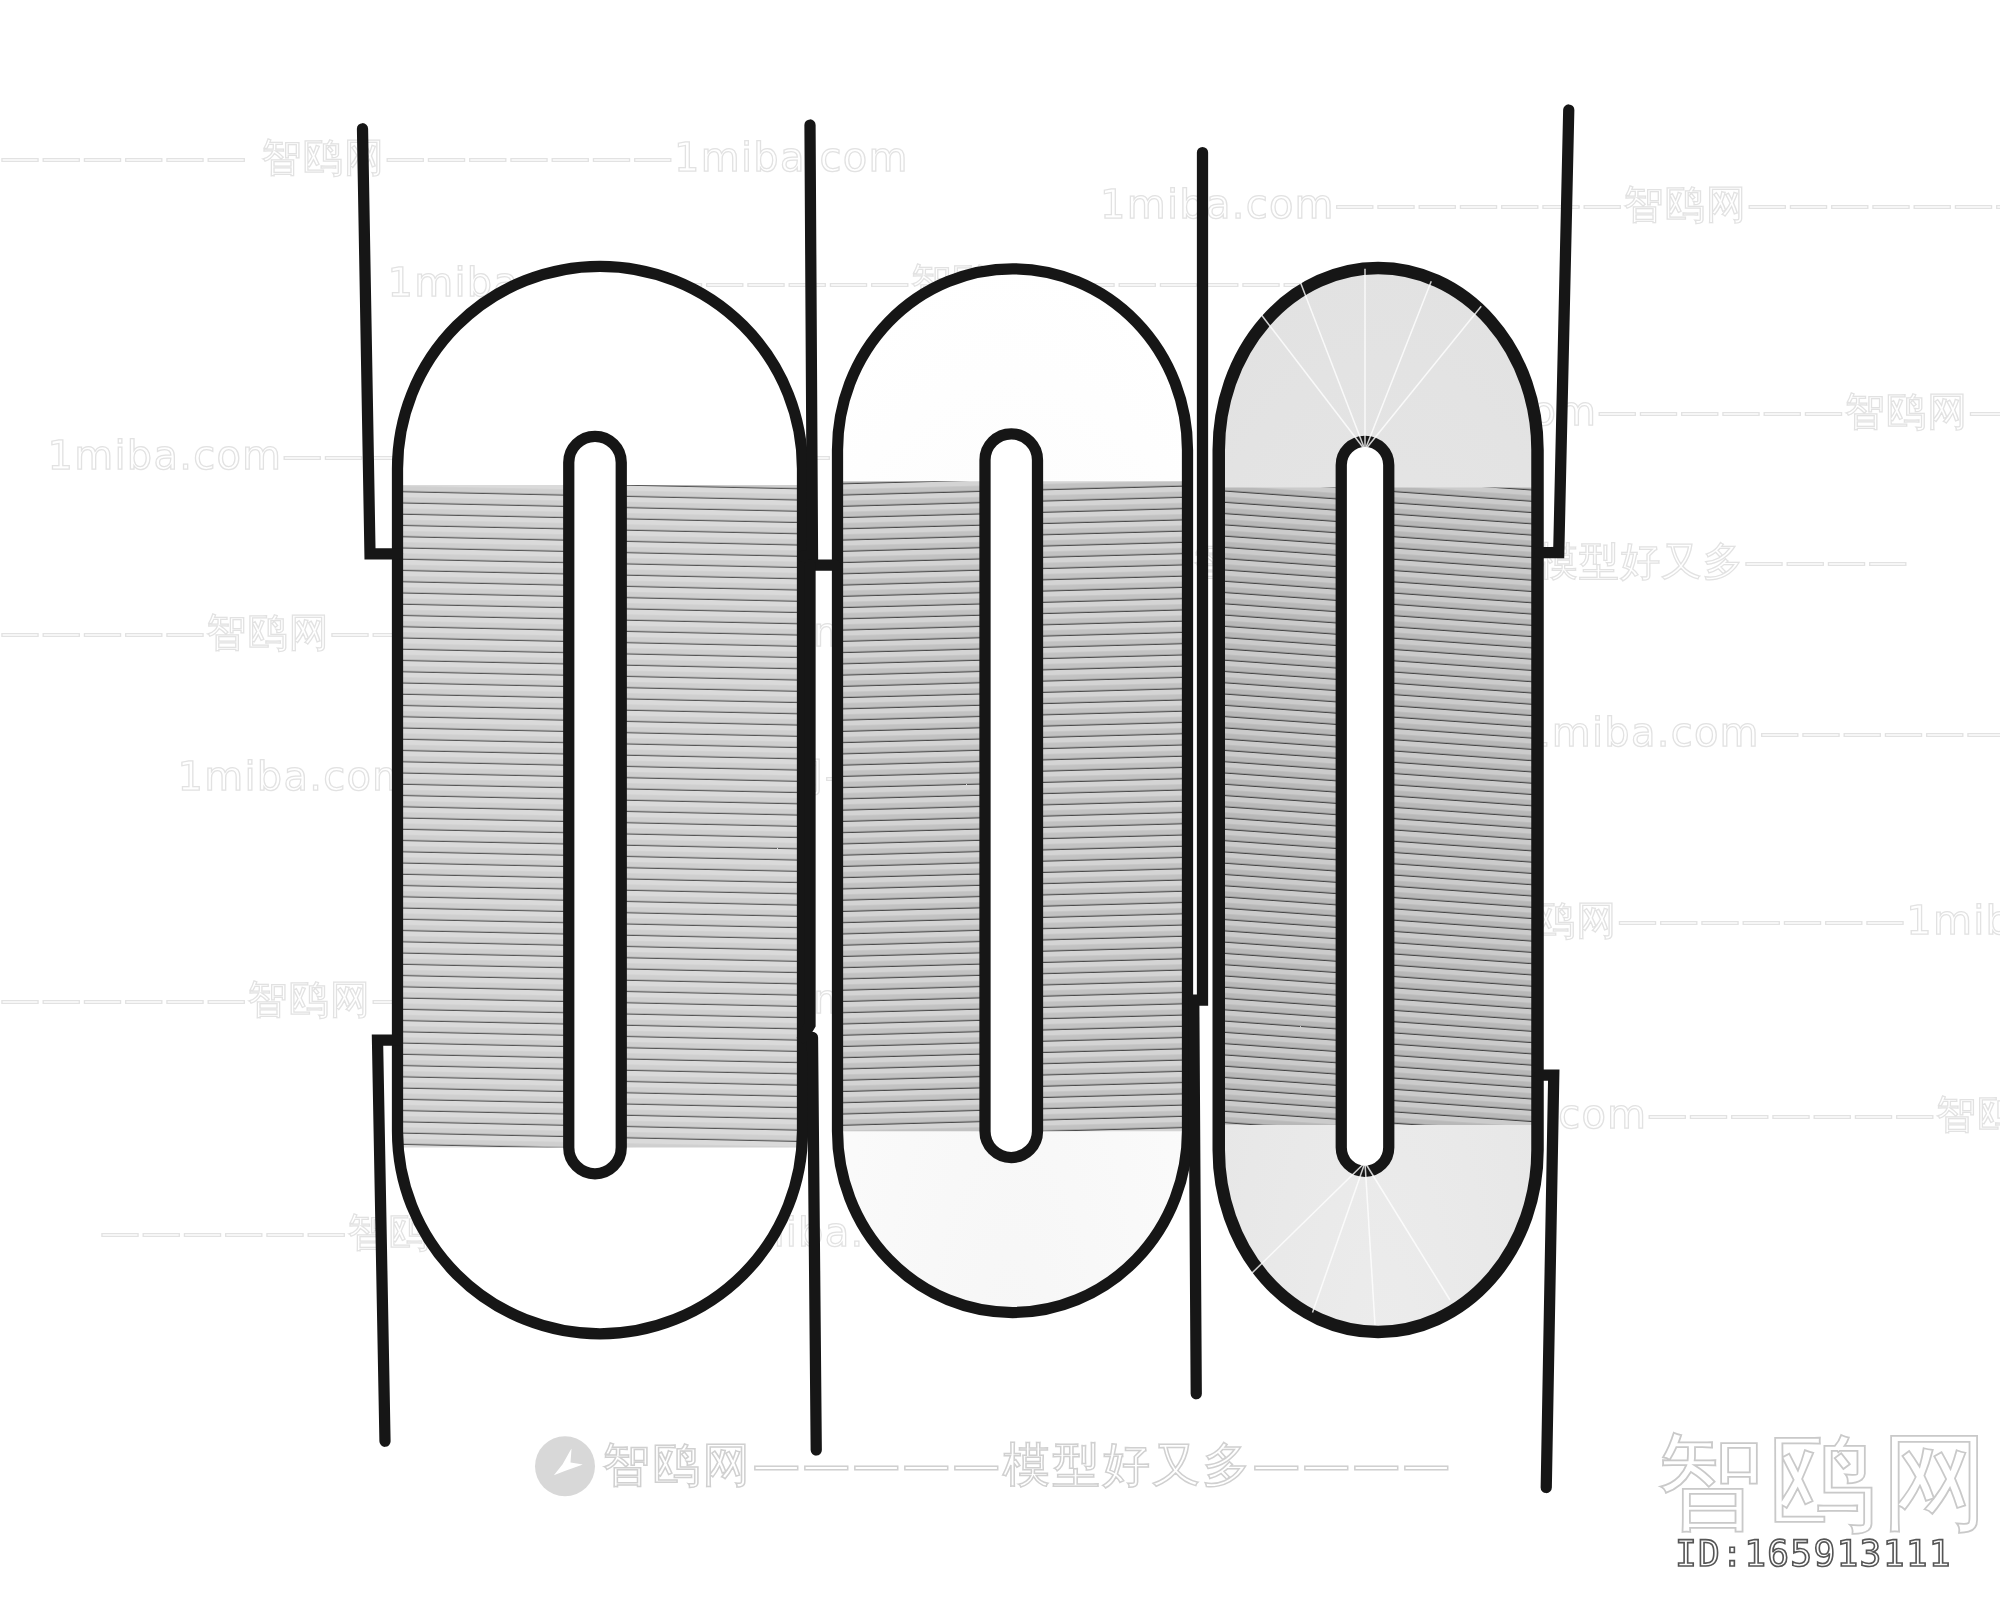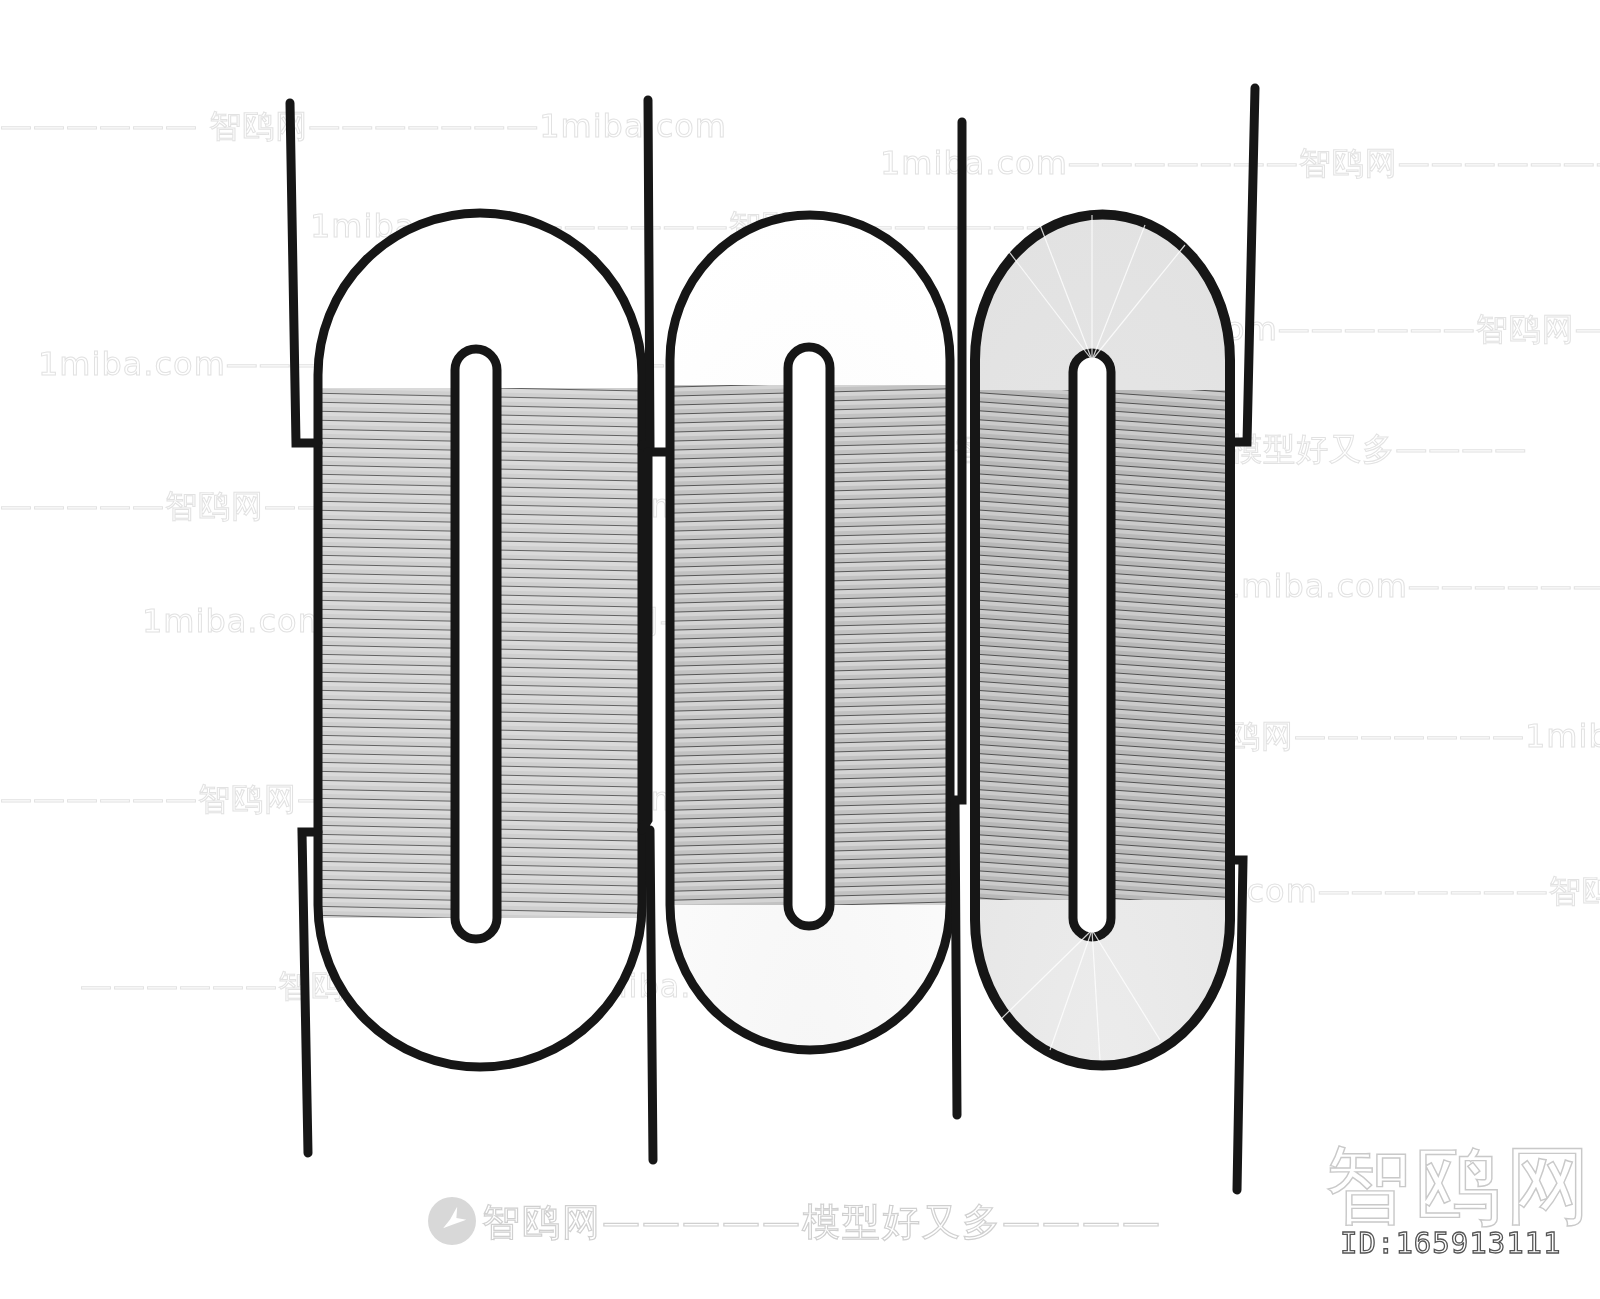--- a/index.html
+++ b/index.html
@@ -1,21 +1,21 @@
 <!DOCTYPE html>
 <html><head>
 <meta charset="utf-8">
 <style>
   html, body { margin: 0; padding: 0; background: #ffffff; }
   body { width: 1600px; height: 1299px; position: relative; overflow: hidden; font-family: "DejaVu Sans", sans-serif; }
   .canvas { position: absolute; left: 0; top: 0; width: 1600px; height: 1299px; }
   .wm { position: absolute; white-space: nowrap; color: transparent; -webkit-text-stroke: 1px #e2e2e2; font-size: 32px; letter-spacing: 1px; pointer-events: none; }
   .brand-big { position: absolute; left: 1325px; top: 1128px; font-size: 86px; color: transparent; -webkit-text-stroke: 1.4px #c9c9c9; letter-spacing: 4px; }
   .brand-id { position: absolute; left: 1340px; top: 1226px; font-family: "DejaVu Sans Mono", monospace; font-size: 29px; color: #ffffff; -webkit-text-stroke: 1.3px #555555; letter-spacing: 1px; }
-  .footer-wm { position: absolute; left: 428px; top: 1197px; display: flex; align-items: flex-start; gap: 6px; }
+  .footer-wm { position: absolute; left: 428px; top: 1147px; display: flex; align-items: center; gap: 6px; }
   .footer-logo { width: 48px; height: 48px; border-radius: 50%; background: #d8d8d8; position: relative; }
   .footer-logo::after { content: ""; position: absolute; left: 12px; top: 15px; width: 24px; height: 16px; background: #ffffff; transform: rotate(-35deg); clip-path: polygon(0 60%, 45% 40%, 100% 0, 70% 55%, 100% 100%, 40% 75%); }
   .footer-text { font-size: 38px; color: transparent; -webkit-text-stroke: 1.2px #d0d0d0; letter-spacing: 2px; }
 </style>
 </head>
 <body>
 
 <div class="canvas">
 
   <div id="wm-layer">

